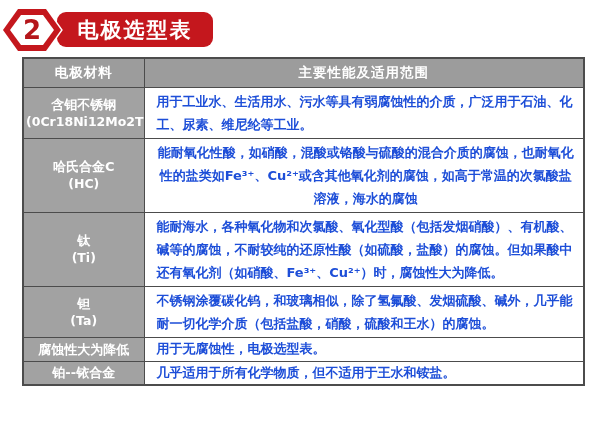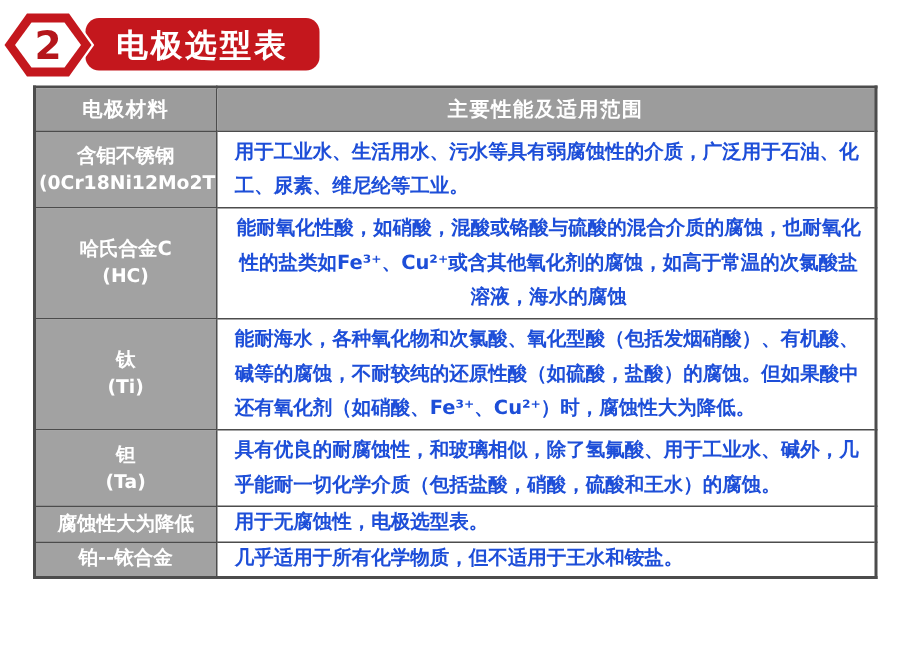--- a/index.html
+++ b/index.html
@@ -97,21 +97,21 @@
       <span>钛</span>
       <span class="code">(Ti)</span>
     </td>
     <td class="desc">能耐海水，各种氧化物和次氯酸、氧化型酸（包括发烟硝酸）、有机酸、碱等的腐蚀，不耐较纯的还原性酸（如硫酸，盐酸）的腐蚀。但如果酸中还有氧化剂（如硝酸、Fe³⁺、Cu²⁺）时，腐蚀性大为降低。</td>
   </tr>
   <tr class="h50">
     <td class="mat">
       <span>钽</span>
       <span class="code">(Ta)</span>
     </td>
-    <td class="desc">具有优良的耐腐蚀性，和玻璃相似，除了氢氟酸、用于工业水、碱外，几乎能耐一切化学介质（包括盐酸，硝酸，硫酸和王水）的腐蚀。</td>
+    <td class="desc">不锈钢涂覆碳化钨，和玻璃相似，除了氢氟酸、发烟硫酸、碱外，几乎能耐一切化学介质（包括盐酸，硝酸，硫酸和王水）的腐蚀。</td>
   </tr>
   <tr class="h24">
     <td class="mat">
       <span>腐蚀性大为降低</span>
     </td>
     <td class="desc">用于无腐蚀性，电极选型表。</td>
   </tr>
   <tr class="h24">
     <td class="mat">
       <span>铂--铱合金</span>

